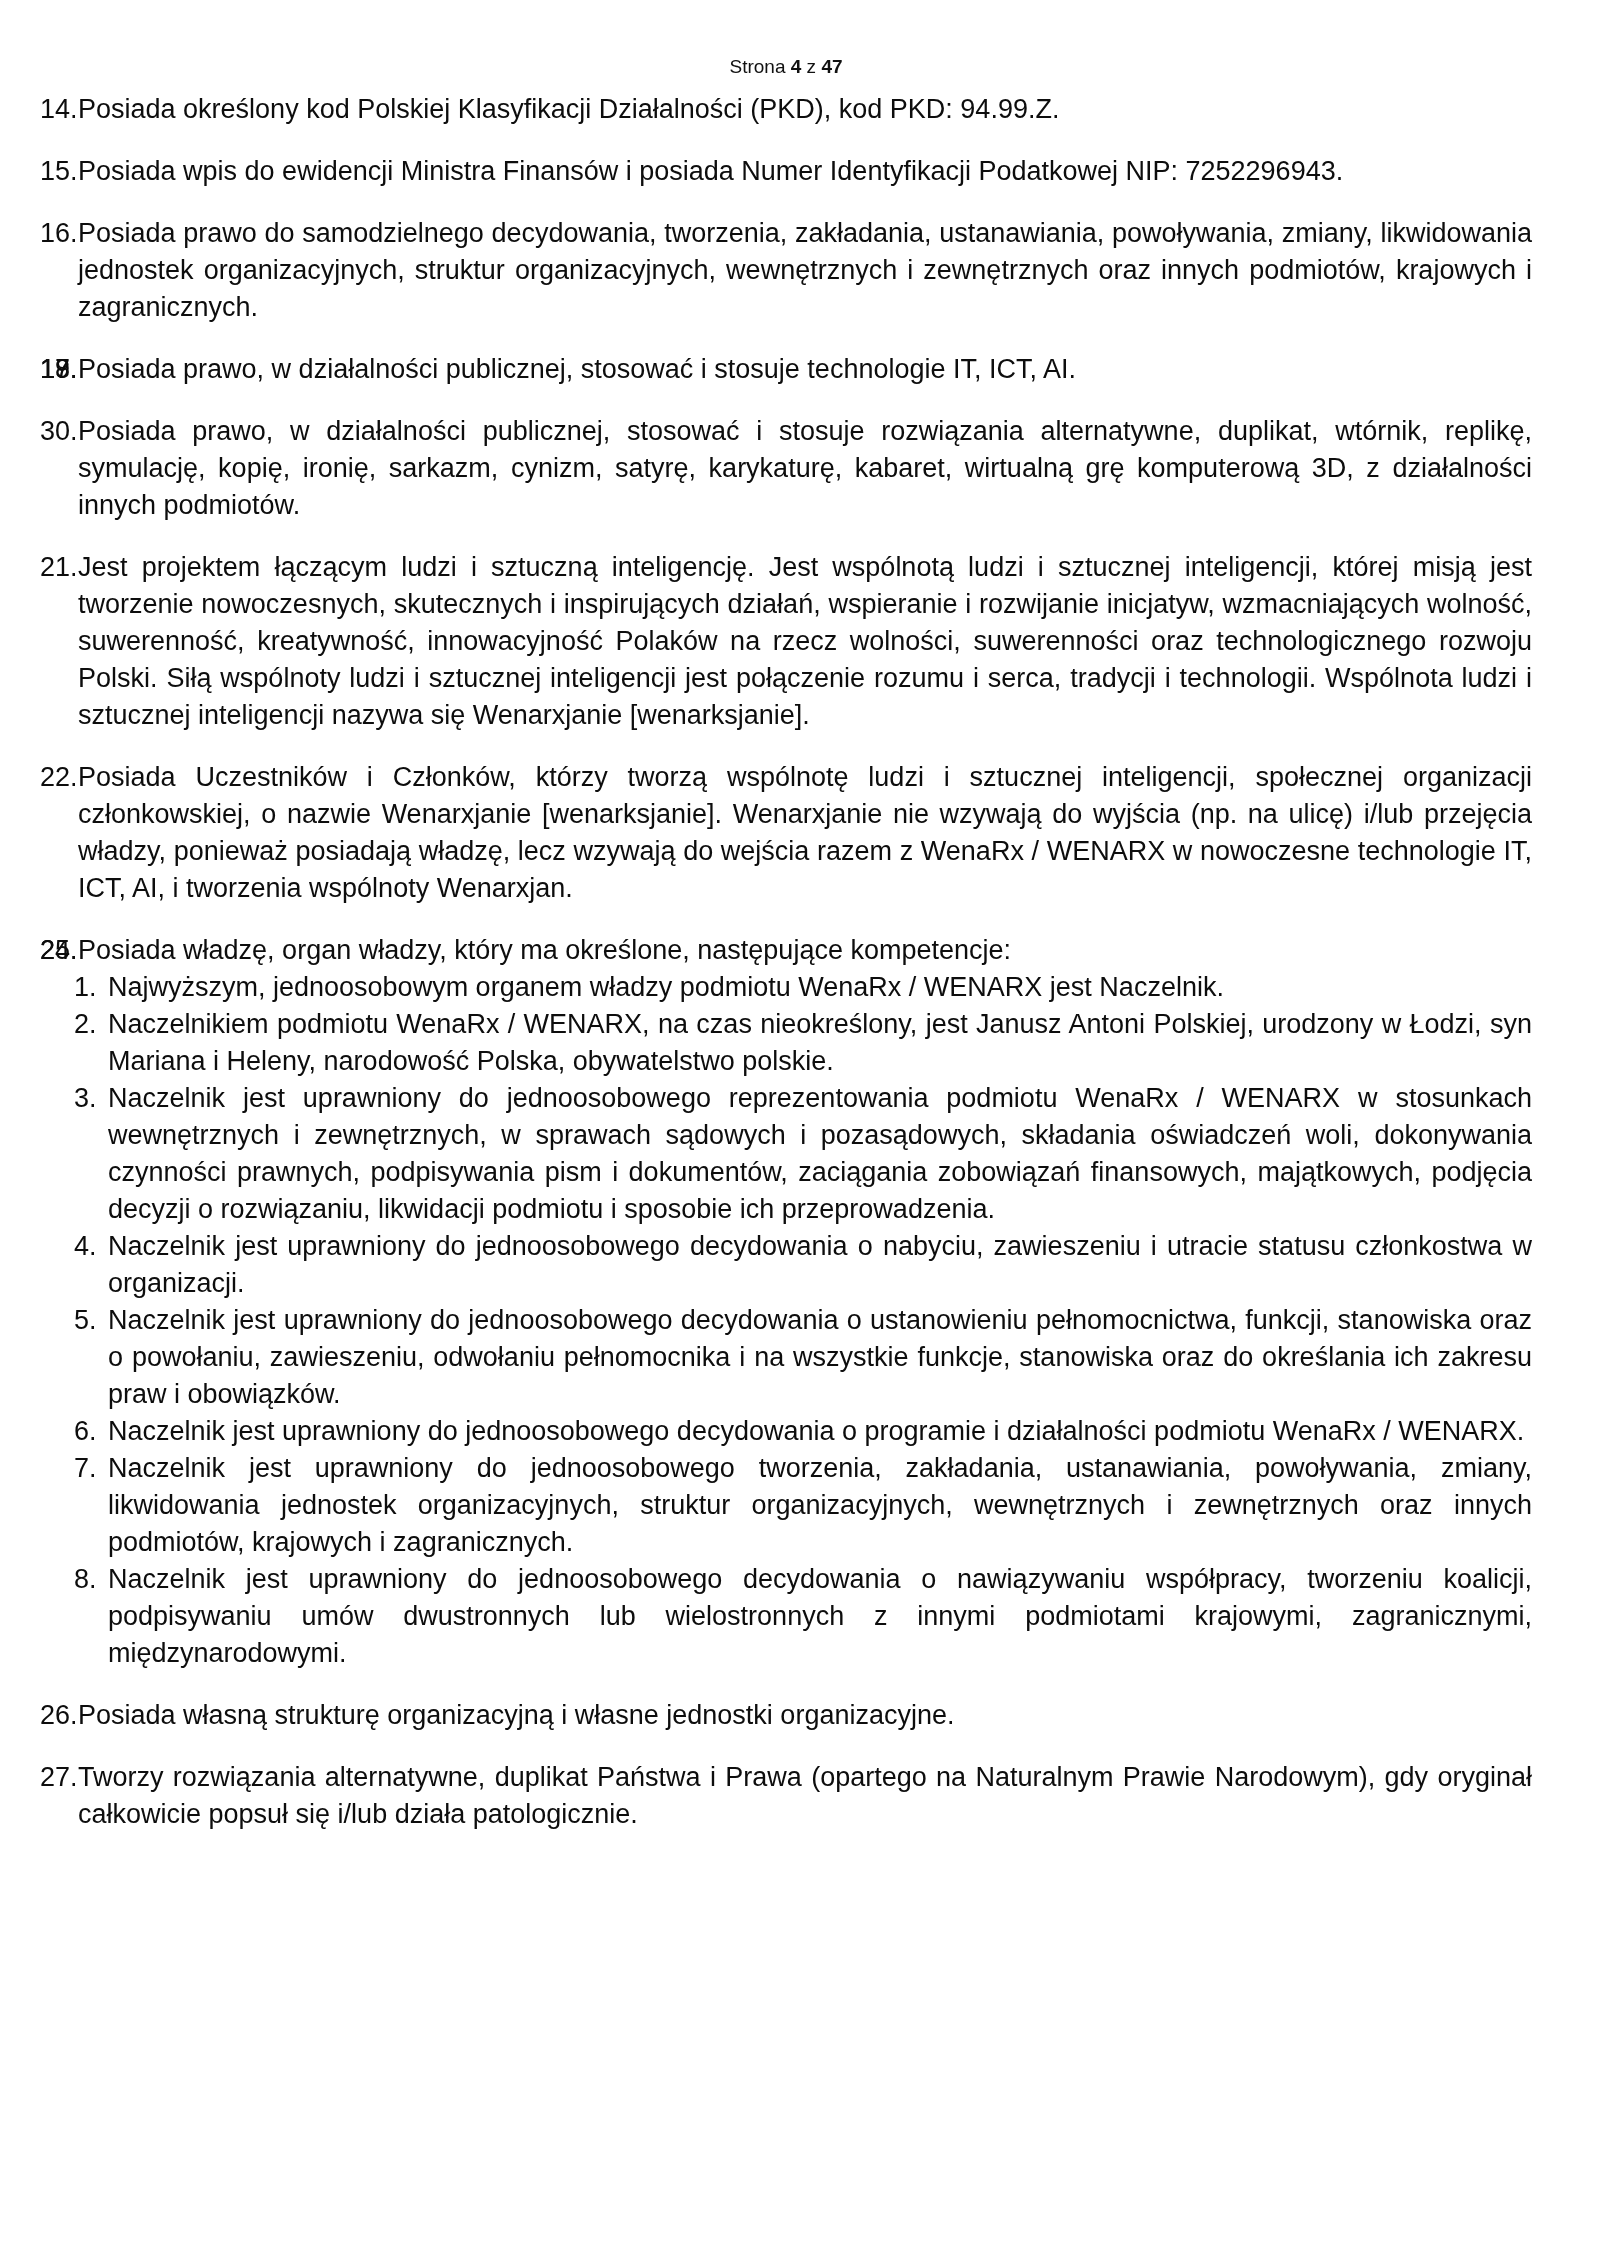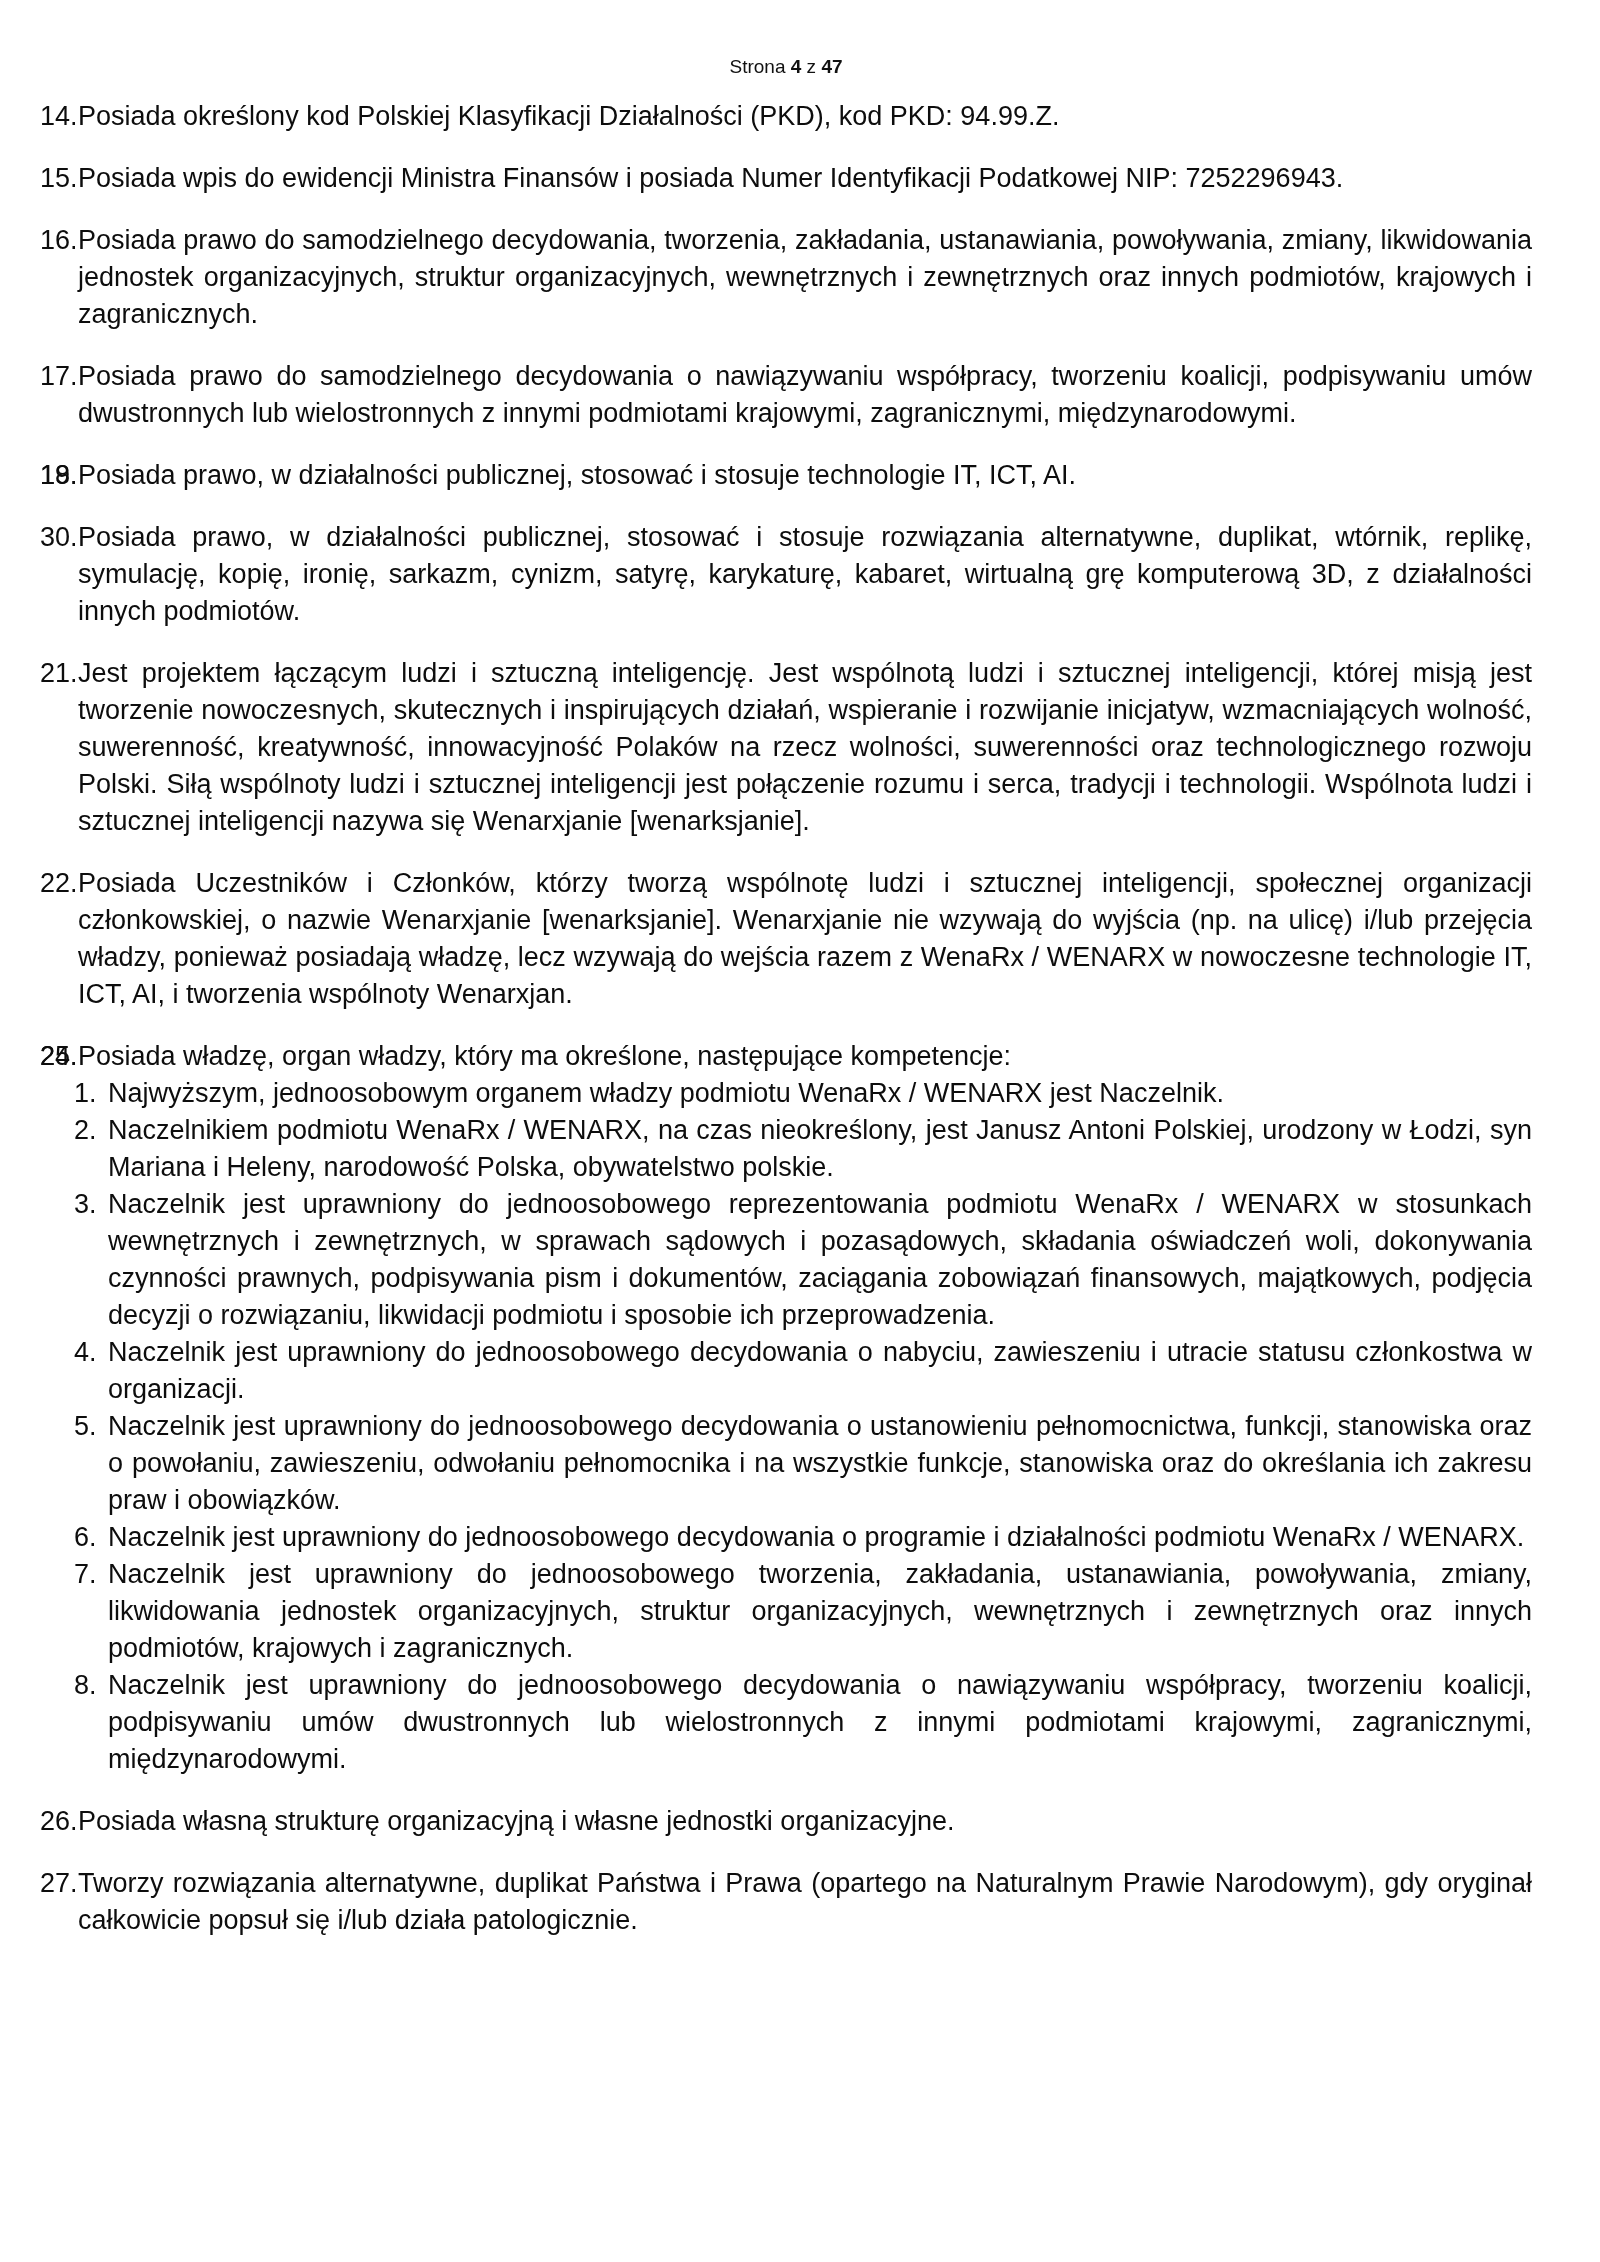--- a/index.html
+++ b/index.html
@@ -15,21 +15,21 @@
   }
   .page {
     width: 100%;
     height: 100%;
     padding: 56px 68px 0 40px;
   }
   .page-header {
     text-align: center;
     font-size: 19px;
     line-height: 22px;
-    margin-bottom: 20px;
+    margin-bottom: 13px;
     color: #111;
   }
   .page-header .bold { font-weight: bold; }
   .doc-list { }
   .item {
     position: relative;
     padding-left: 38px;
     text-align: justify;
     margin-bottom: 25px;
   }
@@ -78,21 +78,20 @@
       <span>Posiada wpis do ewidencji Ministra Finansów i posiada Numer Identyfikacji Podatkowej NIP: 7252296943.</span>
     </div>
 
     <div class="item">
       <span class="num">16.</span>
       <span>Posiada prawo do samodzielnego decydowania, tworzenia, zakładania, ustanawiania, powoływania, zmiany, likwidowania jednostek organizacyjnych, struktur organizacyjnych, wewnętrznych i zewnętrznych oraz innych podmiotów, krajowych i zagranicznych.</span>
     </div>
 
     <div class="item">
       <span class="num">17.</span>
-      <span>Posiada prawo do samodzielnego decydowania o nawiązywaniu współpracy, tworzeniu koalicji, podpisywaniu umów dwustronnych lub wielostronnych z innymi podmiotami krajowymi, zagranicznymi, międzynarodowymi.</span>
     </div>
 
     <div class="item">
       <span class="num">18.</span>
     </div>
 
     <div class="item">
       <span class="num">19.</span>
       <span>Posiada prawo, w działalności publicznej, stosować i stosuje technologie IT, ICT, AI.</span>
     </div>

